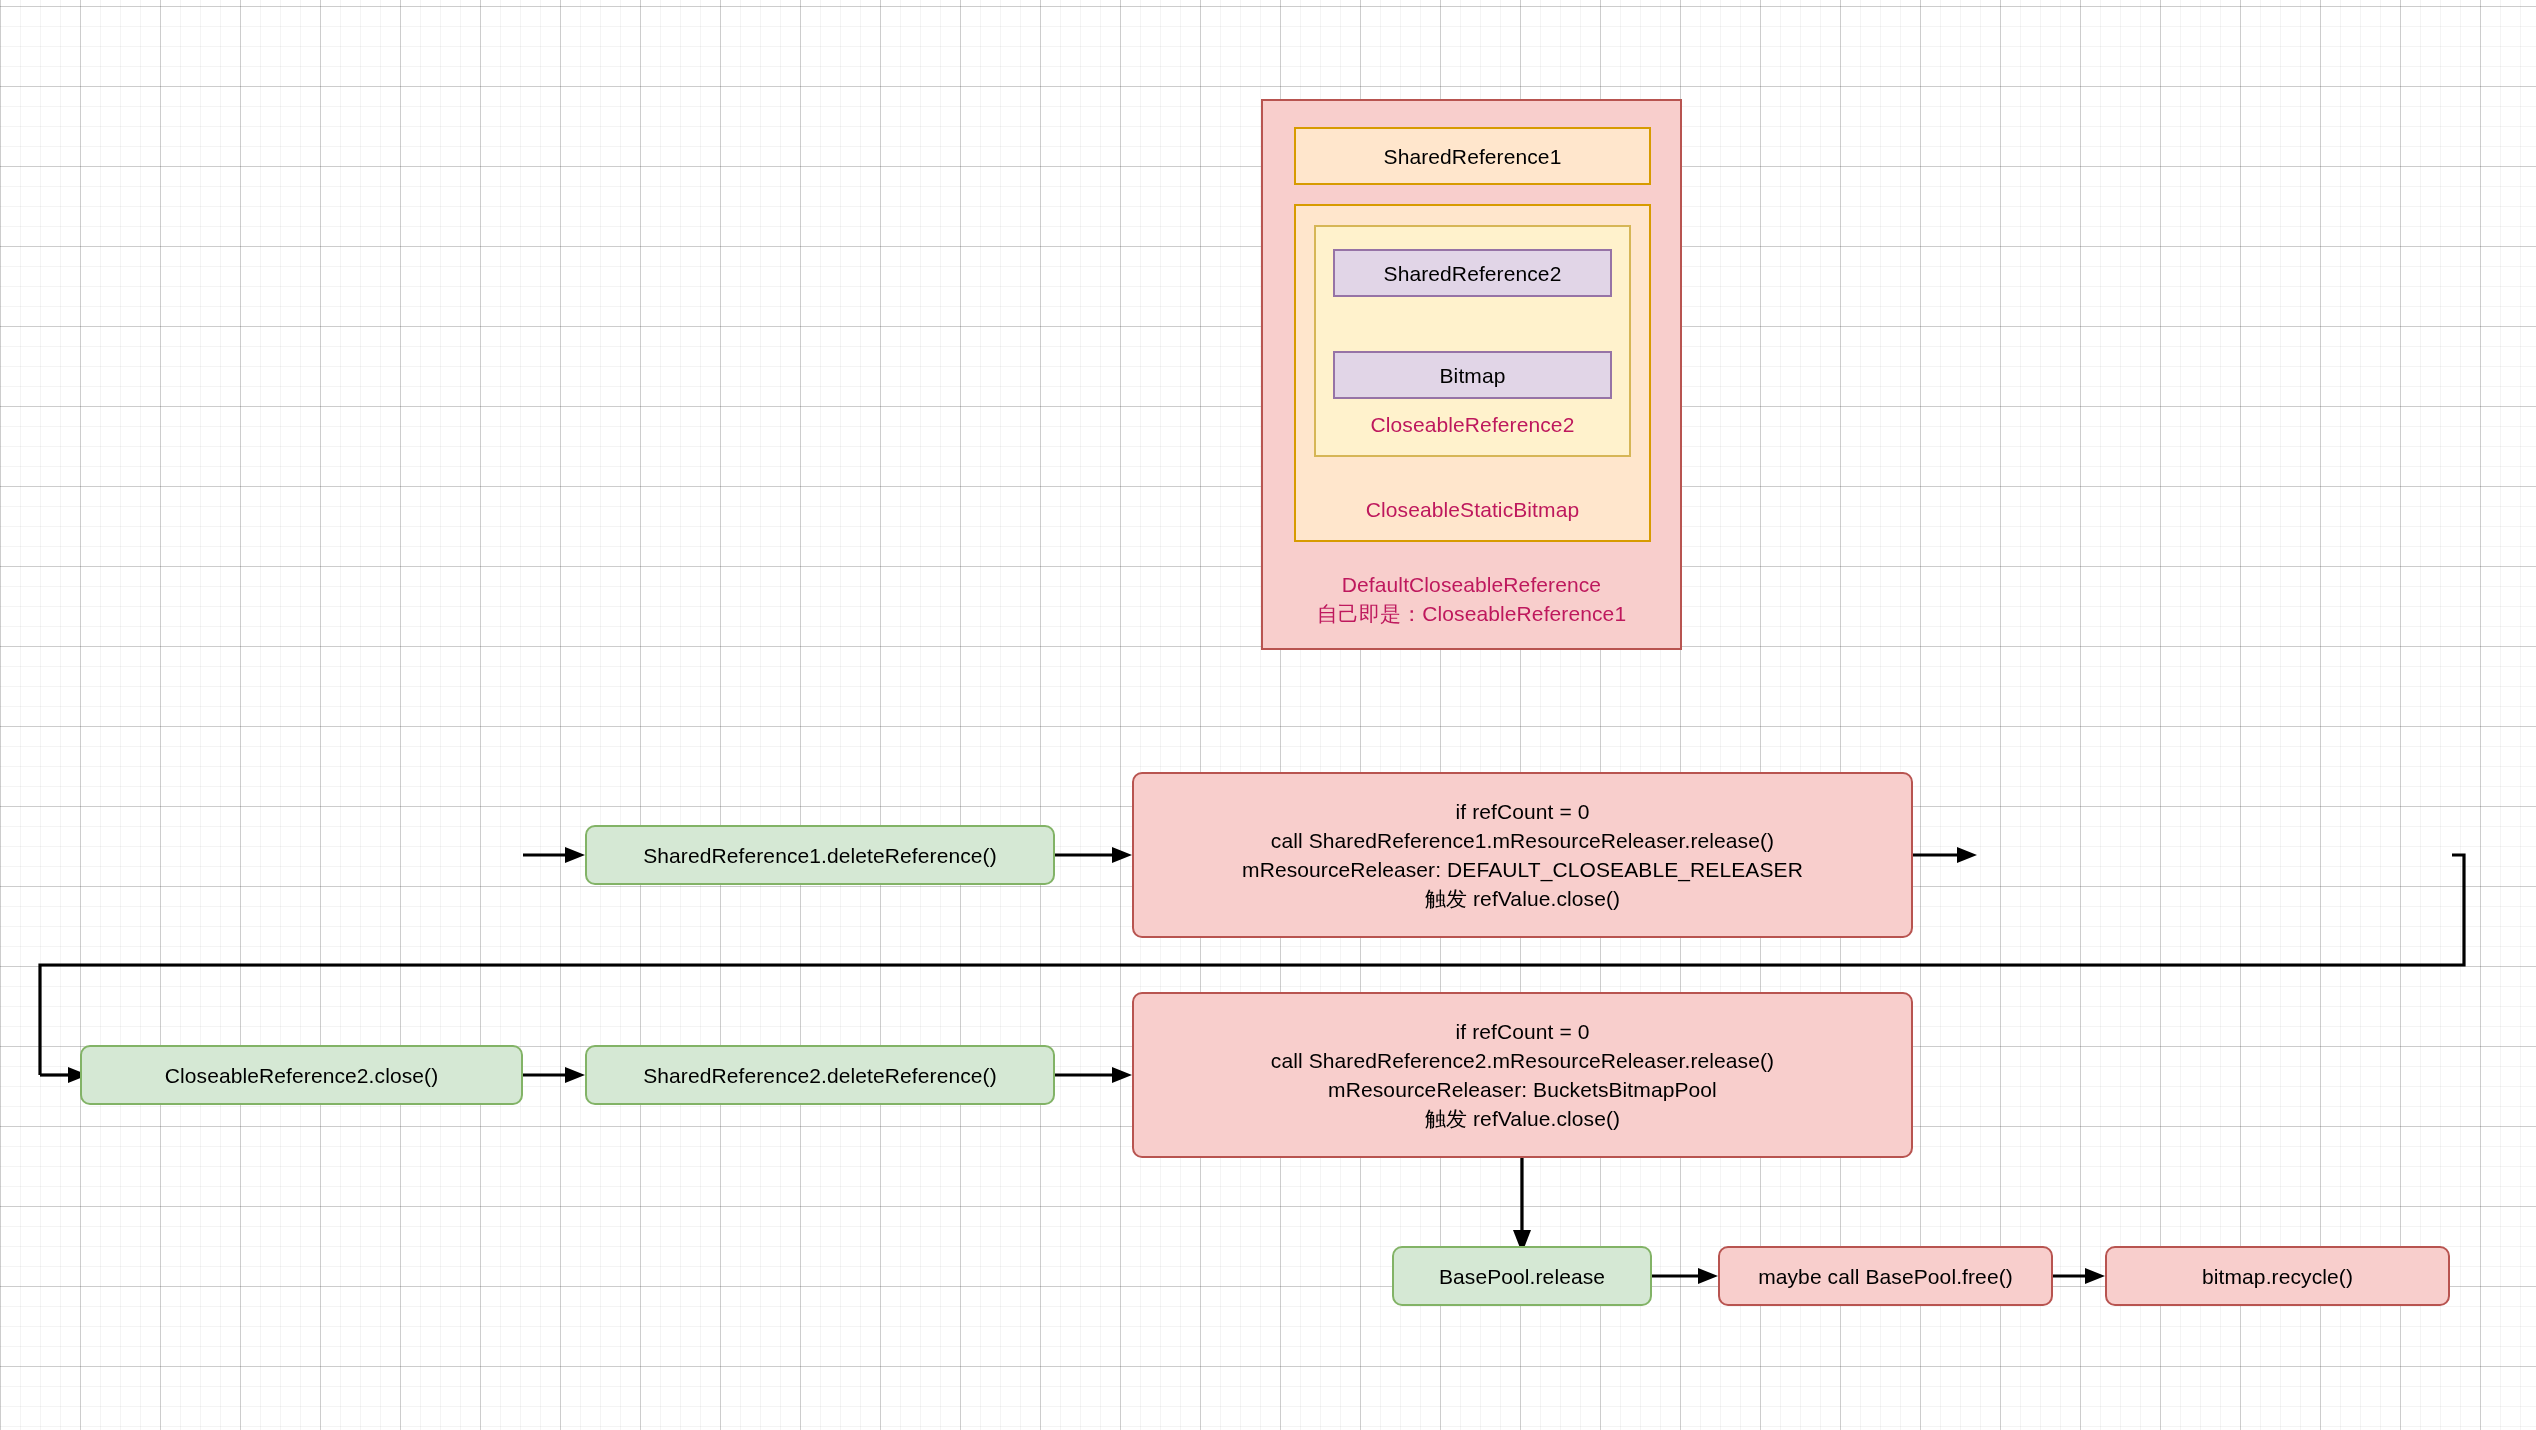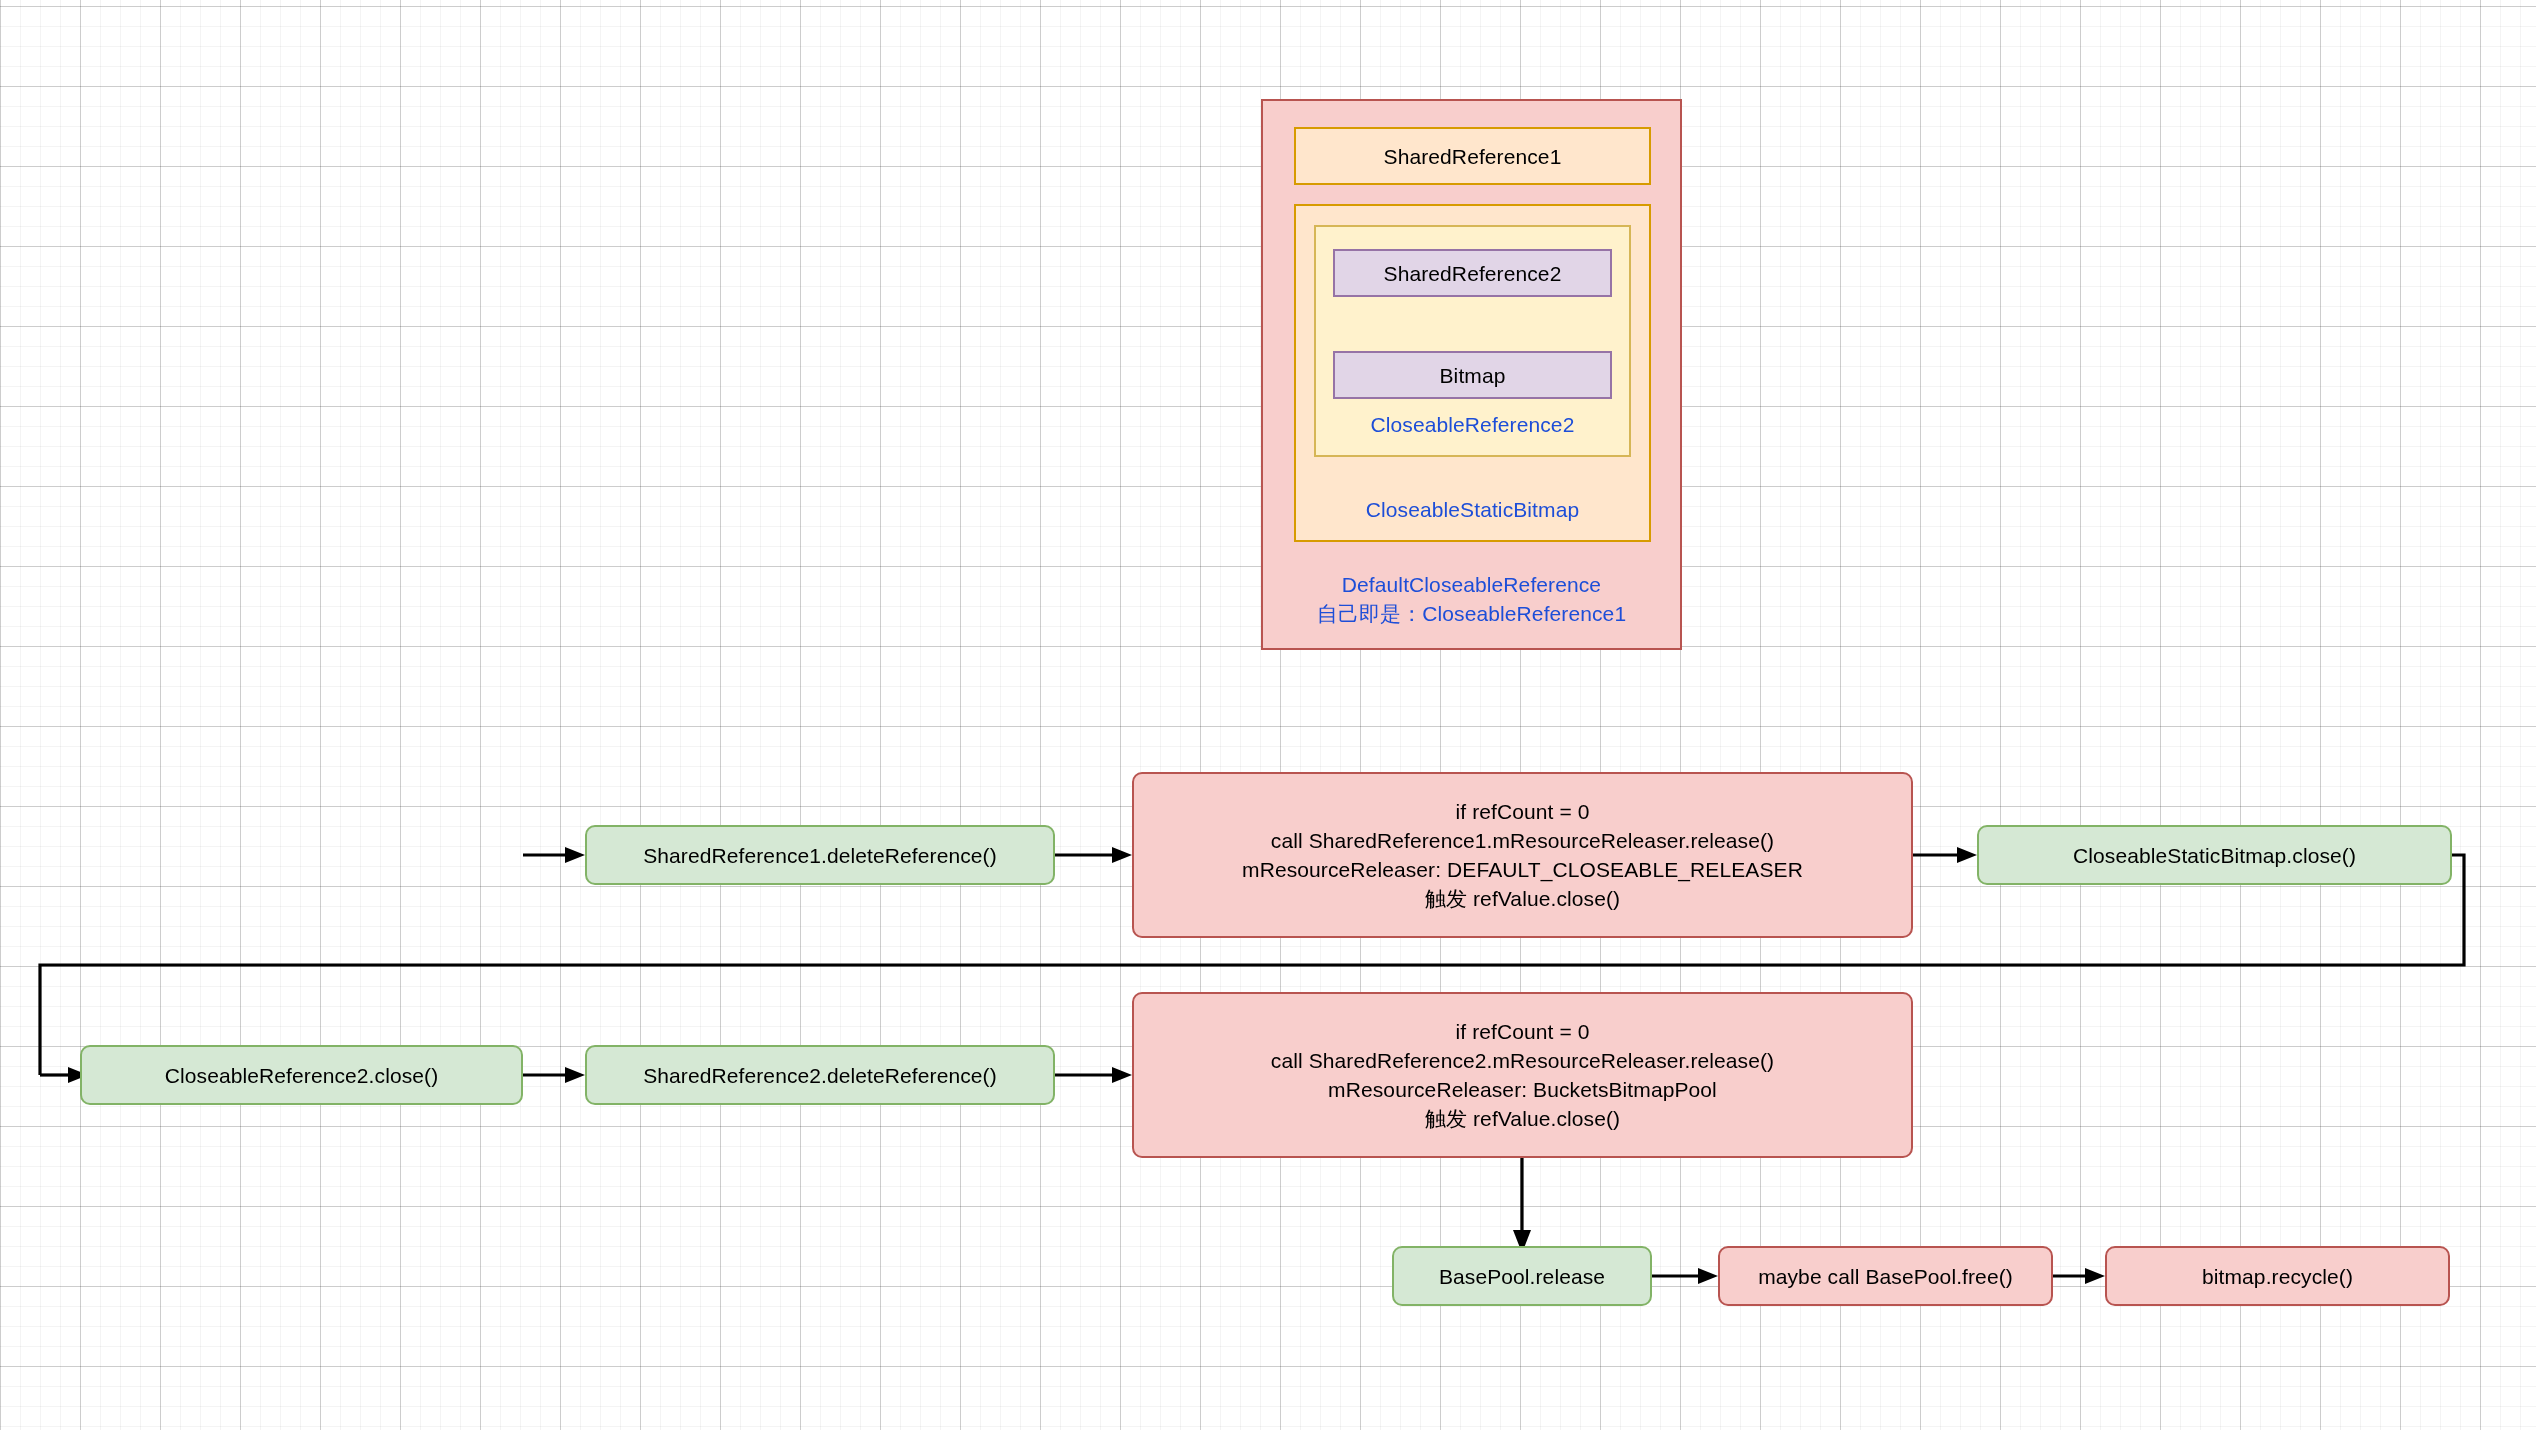--- a/index.html
+++ b/index.html
@@ -53,21 +53,21 @@
 
   
   .container {
     display: block;
   }
   .container > .container-label {
     position: absolute;
     left: 0;
     right: 0;
     text-align: center;
-    color: #1d4ed8;
+    color: #be185d;
     font-size: 21px;
     line-height: 29px;
     white-space: pre-line;
   }
 
   
   #edges {
     position: absolute;
     left: 0;
     top: 0;
@@ -166,23 +166,20 @@
     <span>SharedReference1.deleteReference()</span>
   </div>
 
   <div class="node fill-red rounded" style="left:1132px; top:772px; width:781px; height:166px;">
     <span>if refCount = 0
 call SharedReference1.mResourceReleaser.release()
 mResourceReleaser: DEFAULT_CLOSEABLE_RELEASER
 触发 refValue.close()</span>
   </div>
 
-  <div class="node fill-green rounded" style="left:1977px; top:825px; width:475px; height:60px;">
-    <span>CloseableStaticBitmap.close()</span>
-  </div>
 
   <div class="node fill-green rounded" style="left:80px; top:1045px; width:443px; height:60px;">
     <span>CloseableReference2.close()</span>
   </div>
 
   <div class="node fill-green rounded" style="left:585px; top:1045px; width:470px; height:60px;">
     <span>SharedReference2.deleteReference()</span>
   </div>
 
   <div class="node fill-red rounded" style="left:1132px; top:992px; width:781px; height:166px;">

